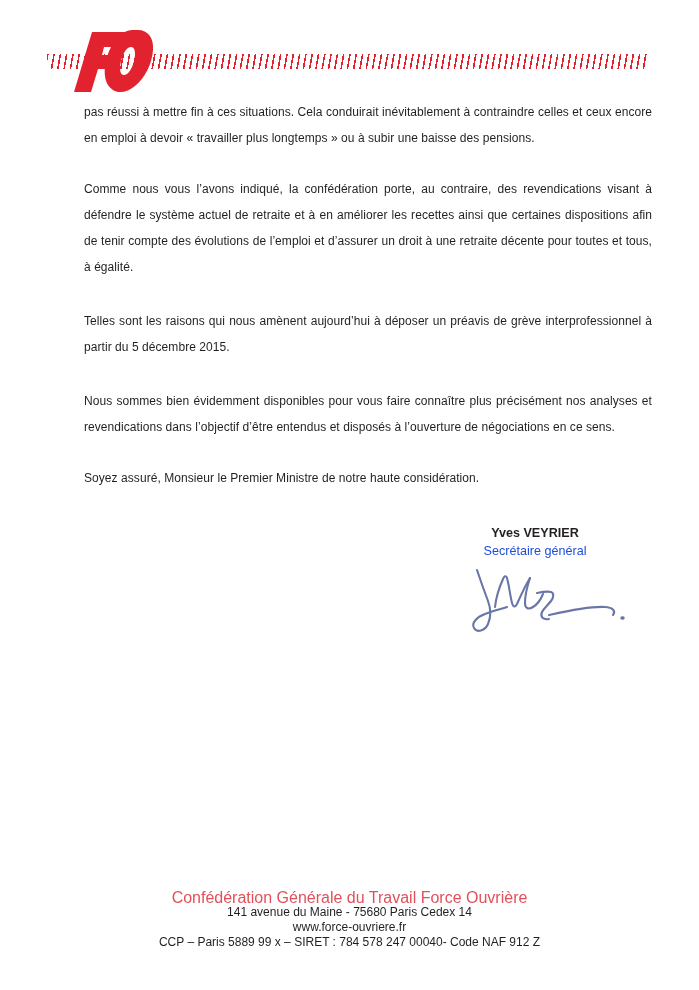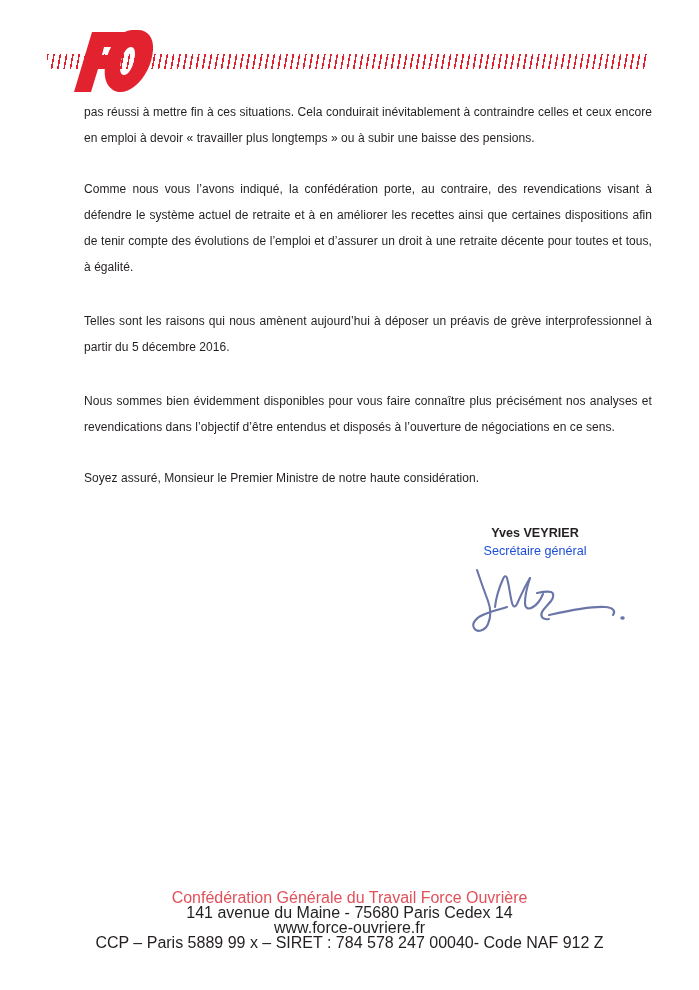--- a/index.html
+++ b/index.html
@@ -112,21 +112,21 @@
     width: 699px;
     text-align: center;
   }
   .footer-org {
     font-size: 16px;
     line-height: 15px;
     color: #e2505a;
     font-weight: normal;
   }
   .footer-line {
-    font-size: 16px;
+    font-size: 12px;
     line-height: 15px;
     color: #231f20;
   }
 </style>
 </head>
 <body>
 
 <div class="page">
 
   <div class="letterhead">
@@ -150,21 +150,21 @@
                    C60 47 64 41 66 33
                    C68 25 67 19 63 19 Z" fill-rule="evenodd"></path>
         </g>
       </svg>
     </div>
   </div>
 
   <div class="body-text">
     <p class="para">pas réussi à mettre fin à ces situations. Cela conduirait inévitablement à contraindre celles et ceux encore en emploi à devoir « travailler plus longtemps » ou à subir une baisse des pensions.</p>
     <p class="para">Comme nous vous l’avons indiqué, la confédération porte, au contraire, des revendications visant à défendre le système actuel de retraite et à en améliorer les recettes ainsi que certaines dispositions afin de tenir compte des évolutions de l’emploi et d’assurer un droit à une retraite décente pour toutes et tous, à égalité.</p>
-    <p class="para tight-gap">Telles sont les raisons qui nous amènent aujourd’hui à déposer un préavis de grève interprofessionnel à partir du 5 décembre 2016.</p>
+    <p class="para tight-gap">Telles sont les raisons qui nous amènent aujourd’hui à déposer un préavis de grève interprofessionnel à partir du 5 décembre 2015.</p>
     <p class="para tight-gap">Nous sommes bien évidemment disponibles pour vous faire connaître plus précisément nos analyses et revendications dans l’objectif d’être entendus et disposés à l’ouverture de négociations en ce sens.</p>
     <p class="para">Soyez assuré, Monsieur le Premier Ministre de notre haute considération.</p>
   </div>
 
   <div class="signature-block">
     <div class="sig-name">Yves VEYRIER</div>
     <div class="sig-title">Secrétaire général</div>
   </div>
 
   <div class="sig-mark">

